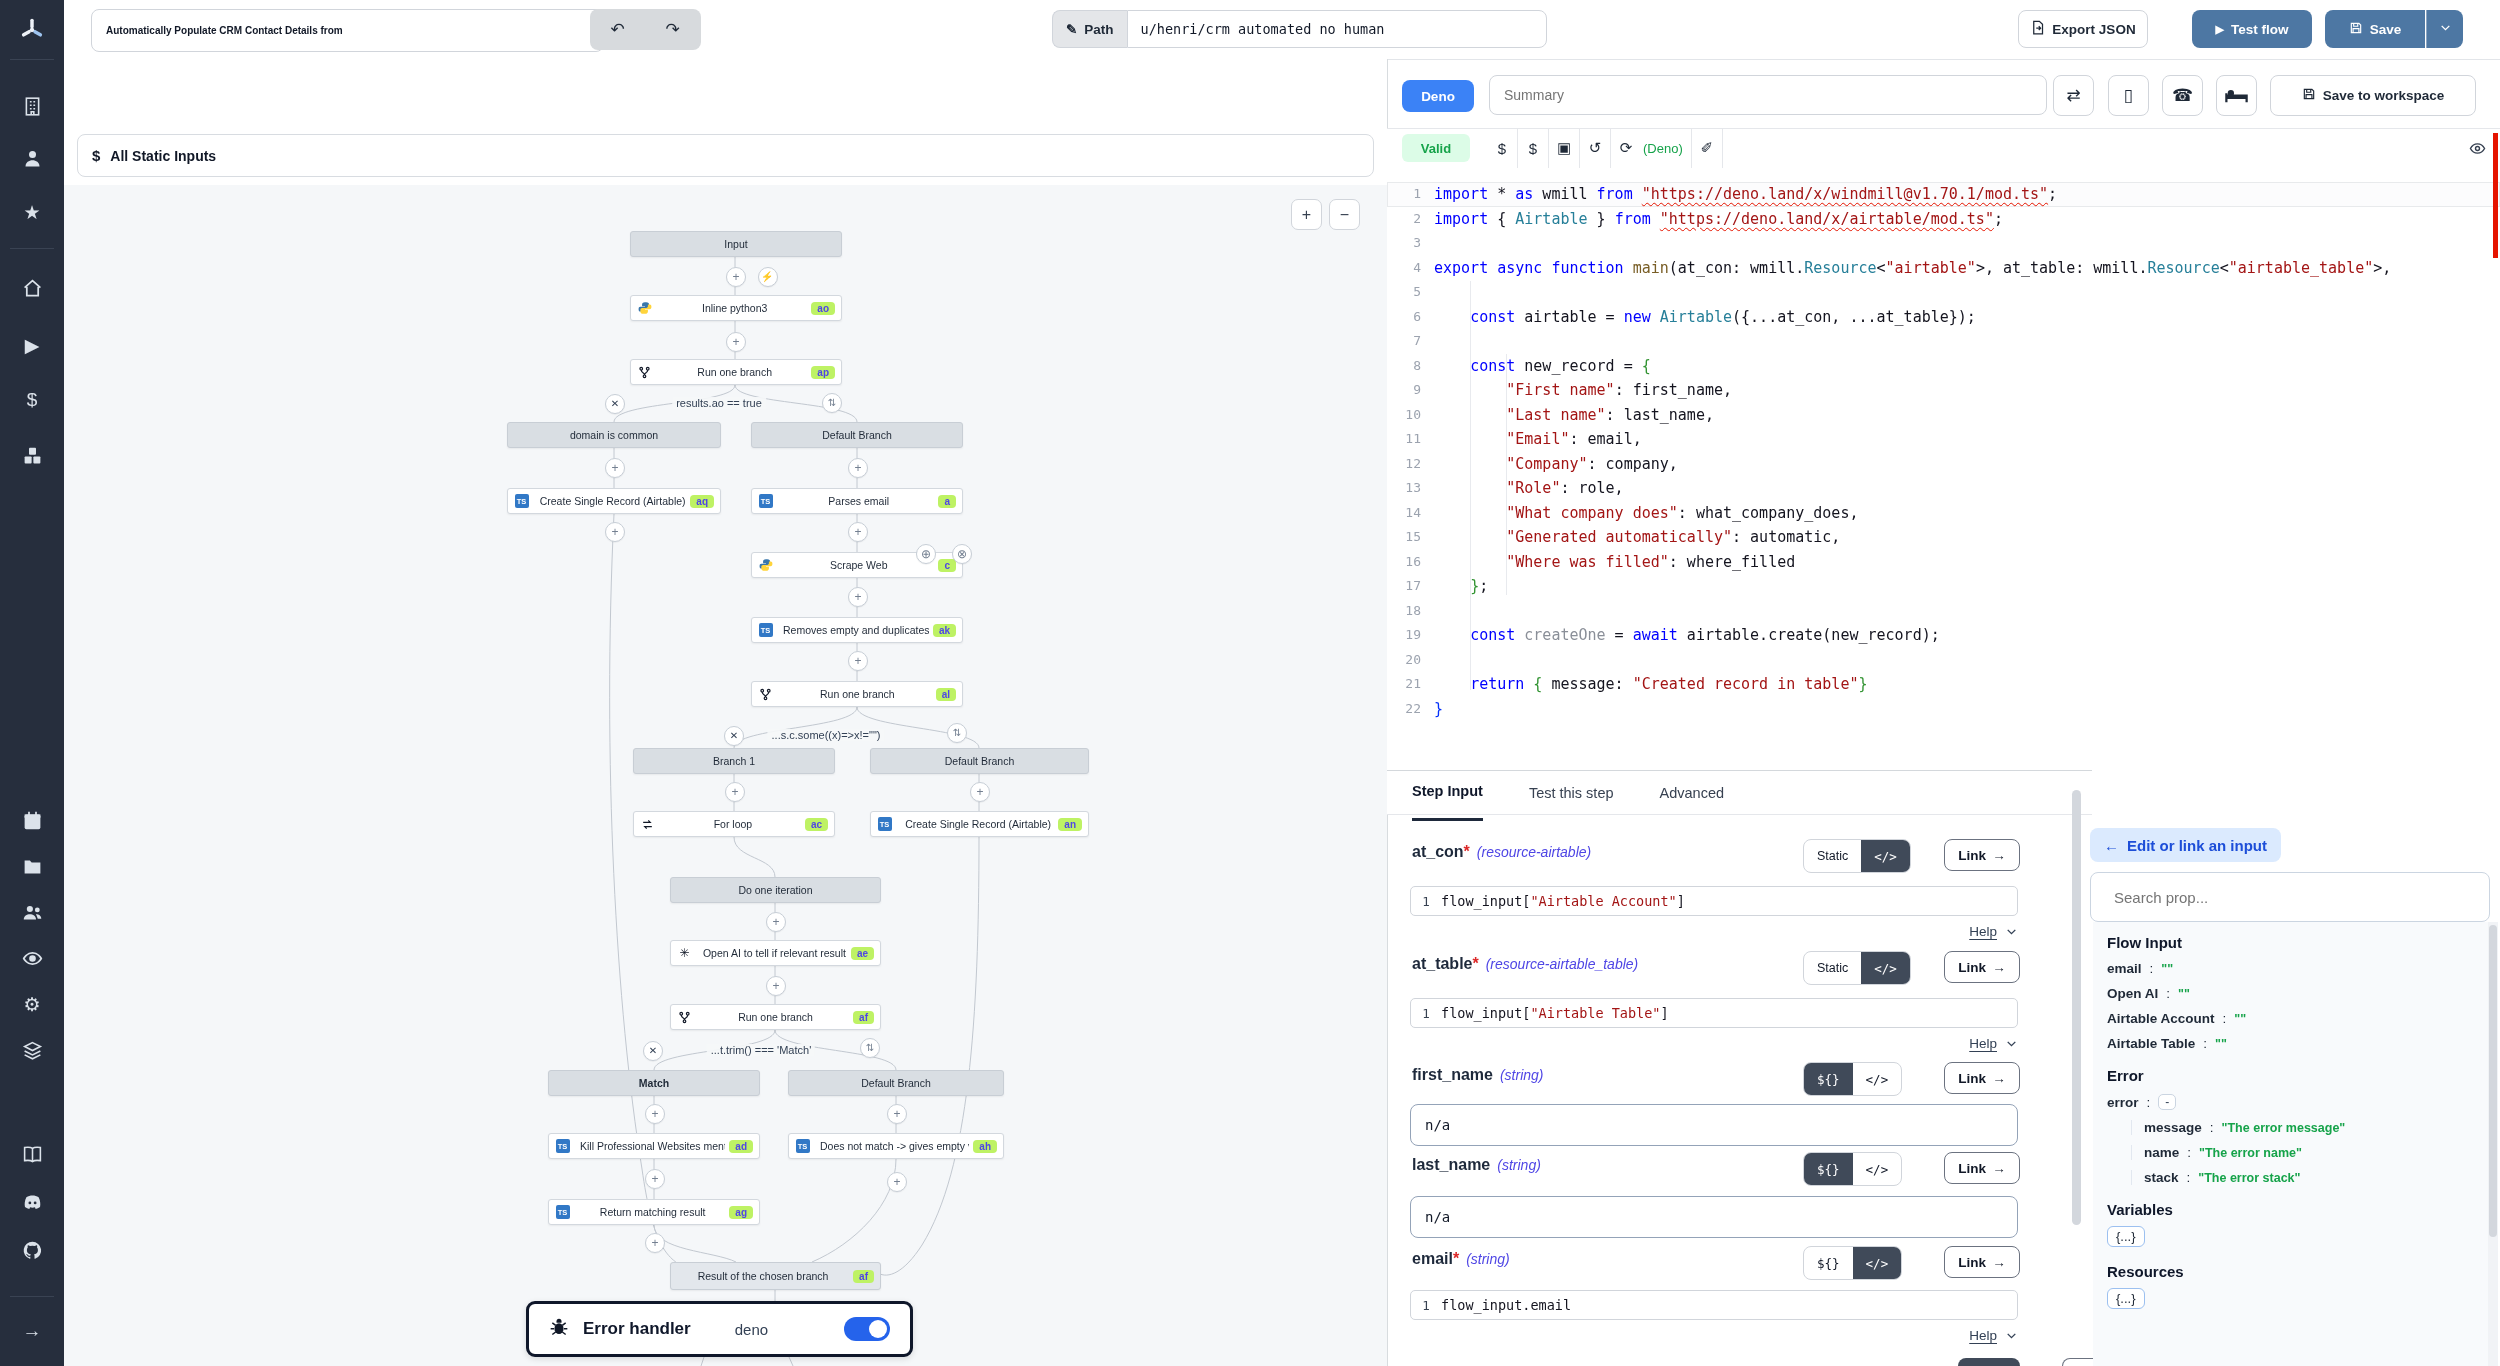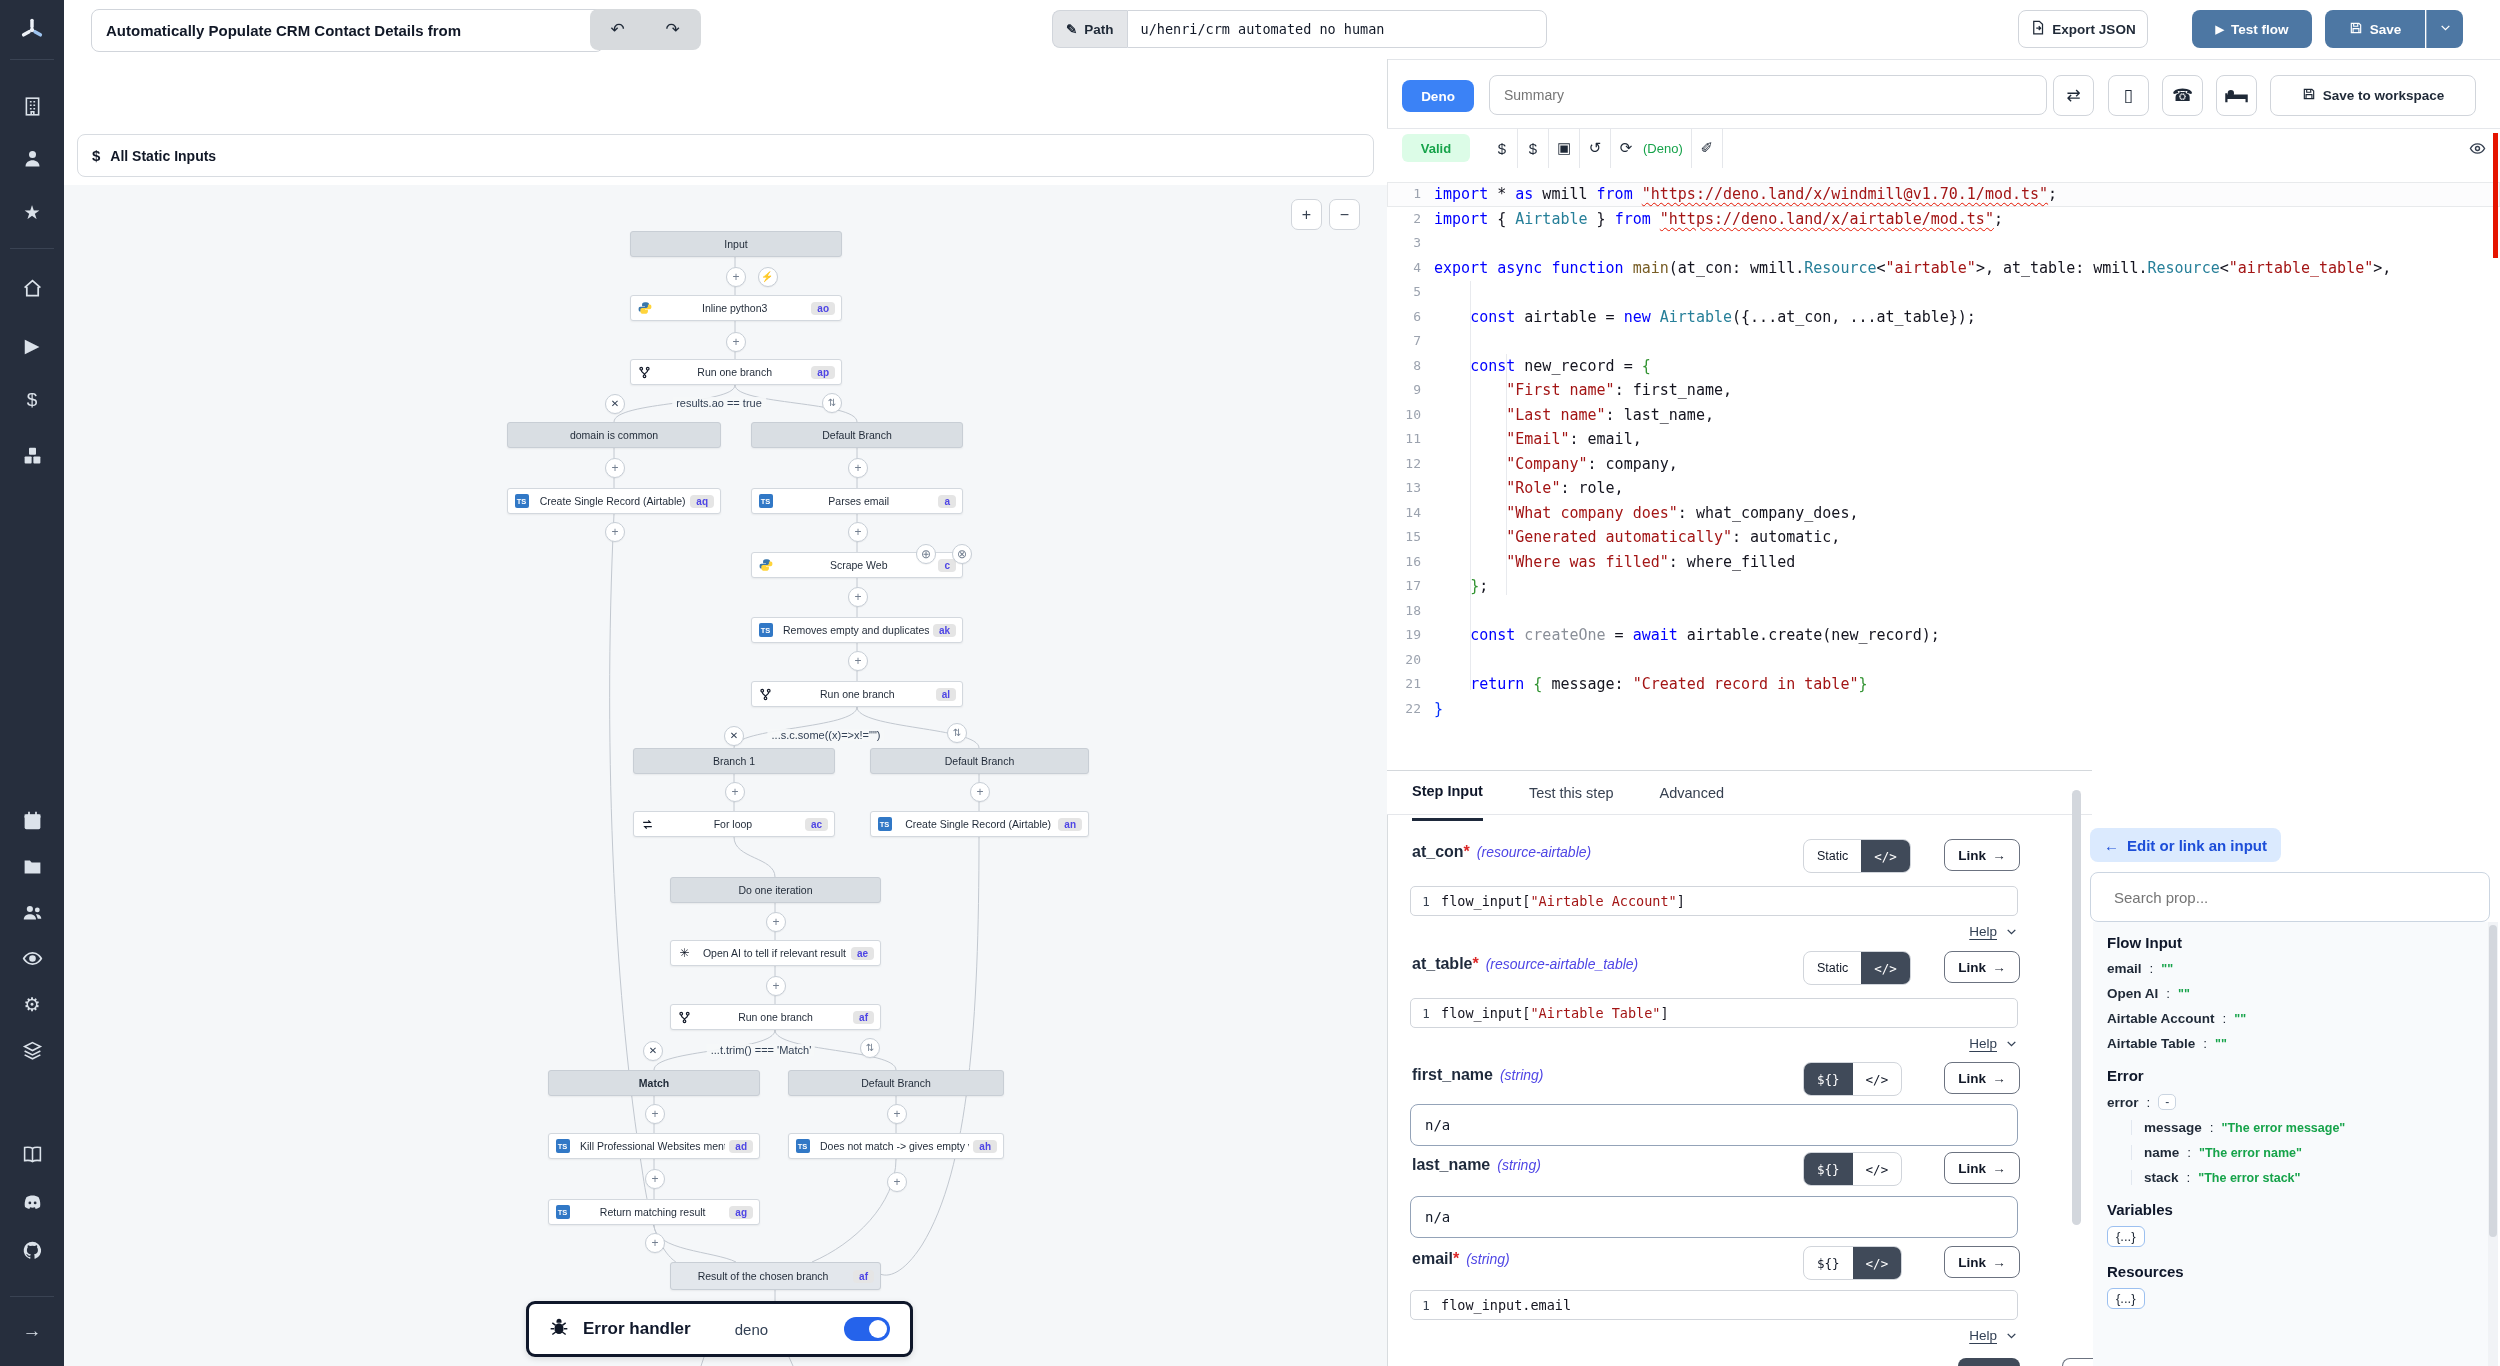--- a/index.html
+++ b/index.html
@@ -18,21 +18,21 @@
   .btn-white{background:#fff;border:1px solid #d1d5db;border-radius:8px;font-weight:bold;font-size:13.5px;color:#1f2937;display:flex;align-items:center;justify-content:center;gap:7px;cursor:pointer;}
   
   .flow-pane{position:absolute;left:64px;top:59px;width:1323px;height:1307px;background:#fff;border-right:1px solid #d8dcdf;overflow:hidden;}
   .flow-canvas-bg{position:absolute;left:0;top:126px;width:1323px;height:1181px;background:#f5f7f9;}
   .bar{position:absolute;left:13px;width:1297px;height:43px;background:#fff;border:1px solid #d8dce1;border-radius:8px;display:flex;align-items:center;gap:10px;padding:0 14px;box-sizing:border-box;font-weight:bold;font-size:14px;color:#111827;cursor:pointer;}
   .zoombtn{position:absolute;width:29px;height:29px;background:#fff;border:1px solid #d1d5db;border-radius:7px;display:flex;align-items:center;justify-content:center;font-size:16px;color:#374151;cursor:pointer;}
   .node{position:absolute;height:26px;box-sizing:border-box;display:flex;align-items:center;font-size:10.5px;color:#1f2937;background:#fff;border:1px solid #d3d8de;border-radius:3px;box-shadow:0 1px 2px rgba(0,0,0,.06);padding:0 6px;cursor:pointer;}
   .node .lbl{flex:1;text-align:center;white-space:nowrap;overflow:hidden;}
   .node.stage{background:#d9dee3;border-color:#c8ced5;justify-content:center;}
   .node.result{background:#e3e7ec;border-color:#c8ced5;}
-  .nbadge{background:#e5e5e5;color:#4f46e5;font-weight:bold;font-size:10px;border-radius:4px;padding:1px 6px;margin-left:4px;}
+  .nbadge{background:#bef264;color:#4f46e5;font-weight:bold;font-size:10px;border-radius:4px;padding:1px 6px;margin-left:4px;}
   .nicon{width:15px;display:flex;align-items:flex-end;justify-content:center;margin-right:10px;font-size:12px;}
   .tsicon{width:14px;height:14px;background:#3178c6;color:#fff;font-size:7.5px;font-weight:bold;border-radius:2px;display:flex;align-items:center;justify-content:center;}
   .dot{position:absolute;width:18px;height:18px;border-radius:50%;background:#fff;border:1px solid #c7ced6;color:#748091;display:flex;align-items:center;justify-content:center;font-size:12px;line-height:1;cursor:pointer;box-shadow:0 1px 1px rgba(0,0,0,.05);}
   .cond{position:absolute;transform:translate(-50%,-50%);font-size:11px;color:#334155;background:rgba(245,247,249,.92);padding:0 4px;white-space:nowrap;}
   .ehandler{position:absolute;background:#fff;border:3px solid #0f172a;border-radius:9px;display:flex;align-items:center;gap:14px;padding:0 20px;box-sizing:border-box;cursor:pointer;box-shadow:0 2px 6px rgba(0,0,0,.12);}
   .toggle{width:46px;height:24px;border-radius:13px;background:#2563eb;position:relative;cursor:pointer;}
   .toggle::after{content:"";position:absolute;right:3px;top:3px;width:18px;height:18px;border-radius:50%;background:#fff;}
   
   .ed-badge{position:absolute;background:#3b82f6;color:#fff;font-weight:bold;font-size:13.5px;border-radius:8px;display:flex;align-items:center;justify-content:center;cursor:pointer;}
   .sqbtn{position:absolute;width:41px;height:41px;background:#fff;border:1px solid #d1d5db;border-radius:8px;display:flex;align-items:center;justify-content:center;font-size:17px;color:#1f2937;cursor:pointer;}
@@ -171,21 +171,21 @@
         <svg viewBox="0 0 24 24" fill="#dbe2ea">
           <path d="M12 2a10 10 0 0 0-3.2 19.5c.5.1.7-.2.7-.5v-1.8c-2.8.6-3.4-1.2-3.4-1.2-.5-1.2-1.1-1.5-1.1-1.5-.9-.6.1-.6.1-.6 1 .1 1.5 1 1.5 1 .9 1.5 2.4 1.1 3 .8.1-.7.4-1.1.6-1.4-2.2-.3-4.6-1.1-4.6-5 0-1.1.4-2 1-2.7-.1-.3-.4-1.3.1-2.7 0 0 .8-.3 2.7 1a9.4 9.4 0 0 1 5 0c1.9-1.3 2.7-1 2.7-1 .5 1.4.2 2.4.1 2.7.6.7 1 1.6 1 2.7 0 3.9-2.4 4.7-4.6 5 .4.3.7.9.7 1.9v2.8c0 .3.2.6.7.5A10 10 0 0 0 12 2z"></path>
         </svg>
       </div>
       <div class="sb-div" style="top: 248px;"></div>
       <div class="sb-div" style="top: 1296px;"></div>
       <div class="sb-icon" style="top: 1313px;">→</div>
     </div>
 
   <div class="topbar">
-    <input class="inp abs" style="left: 27px; top: 9px; width: 483px; height: 41px; font-size: 15px; font-weight: bold; padding: 0px 14px;" value="Automatically Populate CRM Contact Details from">
+    <input class="inp abs" style="left: 27px; top: 9px; width: 483px; height: 41px; font-size: 10px; font-weight: bold; padding: 0px 14px;" value="Automatically Populate CRM Contact Details from">
     <div class="abs" style="left:526px;top:9px;width:111px;height:41px;background:#d7dadd;border-radius:8px;display:flex;">
       <div style="width:55px;display:flex;align-items:center;justify-content:center;font-size:17px;color:#1f2937;cursor:pointer;">↶</div>
       <div style="width:55px;display:flex;align-items:center;justify-content:center;font-size:17px;color:#1f2937;cursor:pointer;">↷</div>
     </div>
     <div class="abs" style="left:988px;top:10px;height:38px;display:flex;">
       <div style="background:#e4e6e9;border:1px solid #d1d5db;border-right:none;border-radius:8px 0 0 8px;display:flex;align-items:center;gap:7px;padding:0 13px;font-size:13.5px;font-weight:bold;color:#1f2937;cursor:pointer;">
         <span>✎</span>
         <span>Path</span>
       </div>
       <input style="width: 392px; border: 1px solid rgb(209, 213, 219); border-radius: 0px 8px 8px 0px; font-family: &quot;DejaVu Sans Mono&quot;, monospace; font-size: 13.5px; padding: 0px 13px; outline: none; color: rgb(17, 24, 39);" value="u/henri/crm_automated_no_human">

